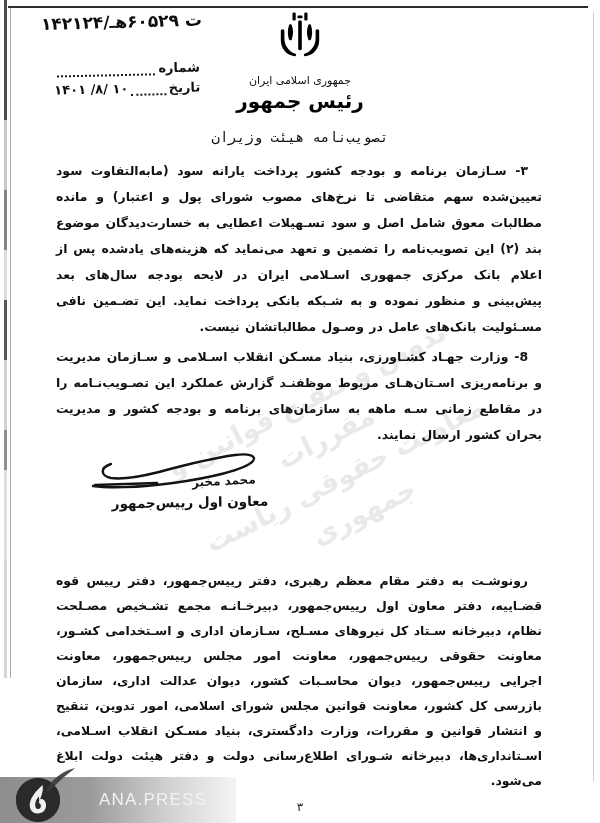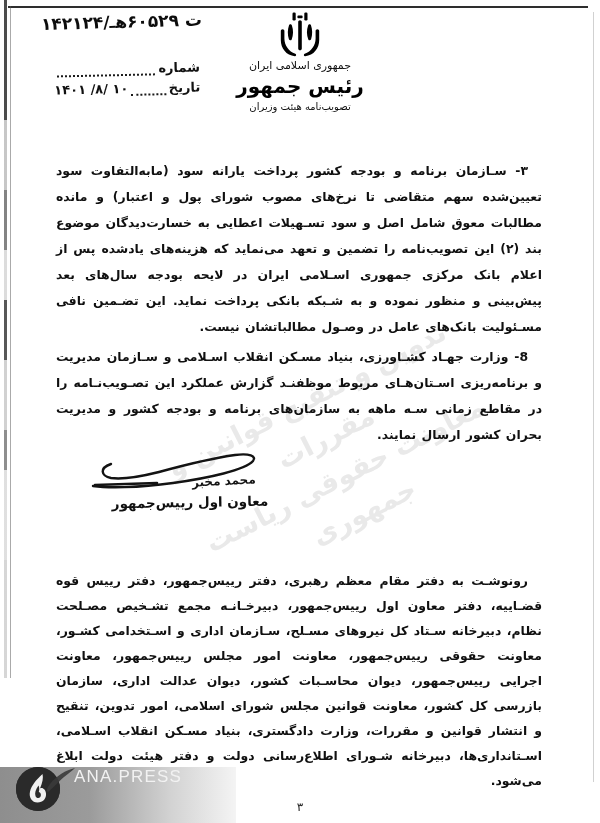--- a/index.html
+++ b/index.html
@@ -146,36 +146,37 @@
     top: 12px;
     text-align: center;
     pointer-events: none;
   }
   #emblem {
     display: block;
     margin: 0 auto;
   }
   .mast-country {
     font-size: 11px;
-    margin-top: 1px;
+    margin-top: 16px;
     color: #0f0f0f;
     letter-spacing: .3px;
   }
   .mast-title {
     font-size: 20px;
     font-weight: 700;
     margin-top: 2px;
     color: #000;
     letter-spacing: 1px;
   }
   .mast-subtitle {
-    font-size: 10px;
-    margin-top: 3px;
+    font-size: 14px;
+    margin-top: 16px;
     color: #0f0f0f;
     letter-spacing: .4px;
+    font-family: Liberation Mono, monospace;
   }
 
   
   #body-text {
     position: absolute;
     right: 58px;
     left: 56px;
     top: 158px;
   }
   .para {
@@ -240,24 +241,26 @@
     top: 800px;
     text-align: center;
     font-size: 12px;
     color: #222;
   }
   #ana-bar {
     position: absolute;
     left: 0;
     bottom: 0;
     width: 236px;
-    height: 56px;
+    height: 46px;
     background: linear-gradient(to right, #8e8e8e 0%, #9b9b9b 38%, #d2d2d2 72%, #f4f4f4 100%);
     display: flex;
+    align-items: center;
     direction: ltr;
+    gap: 25px;
   }
   #ana-badge {
     width: 44px;
     height: 44px;
     border-radius: 50%;
     background: #2a2a2a;
     margin-left: 16px;
     position: relative;
     flex: 0 0 auto;
   }

